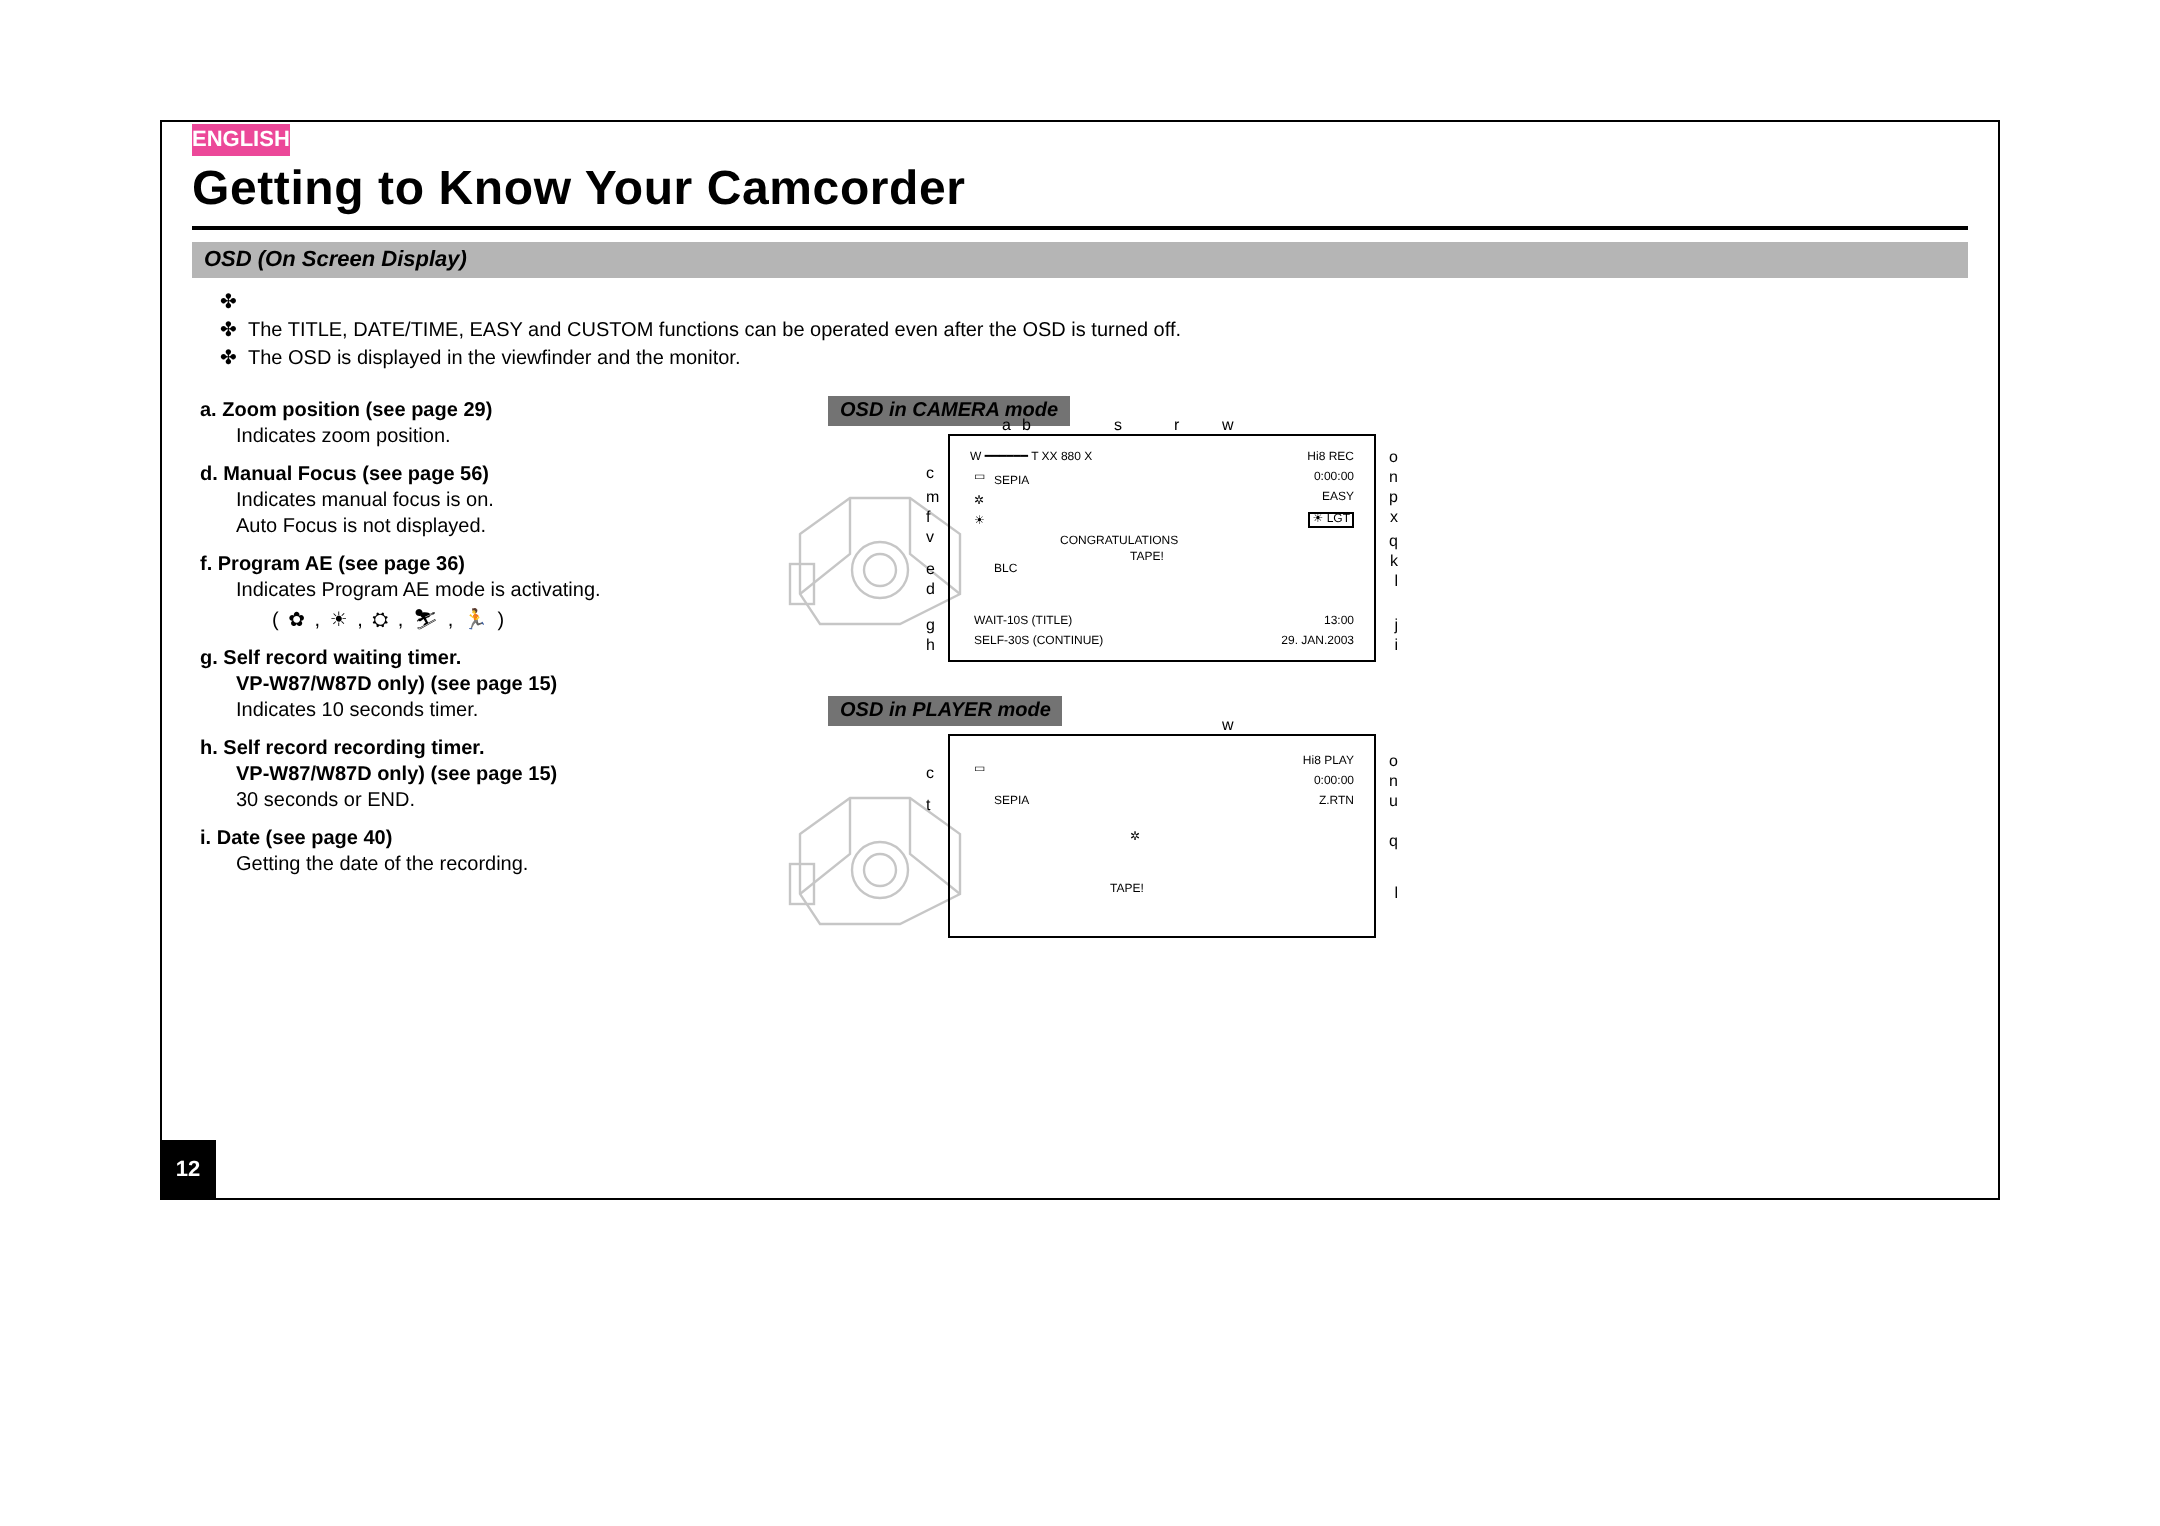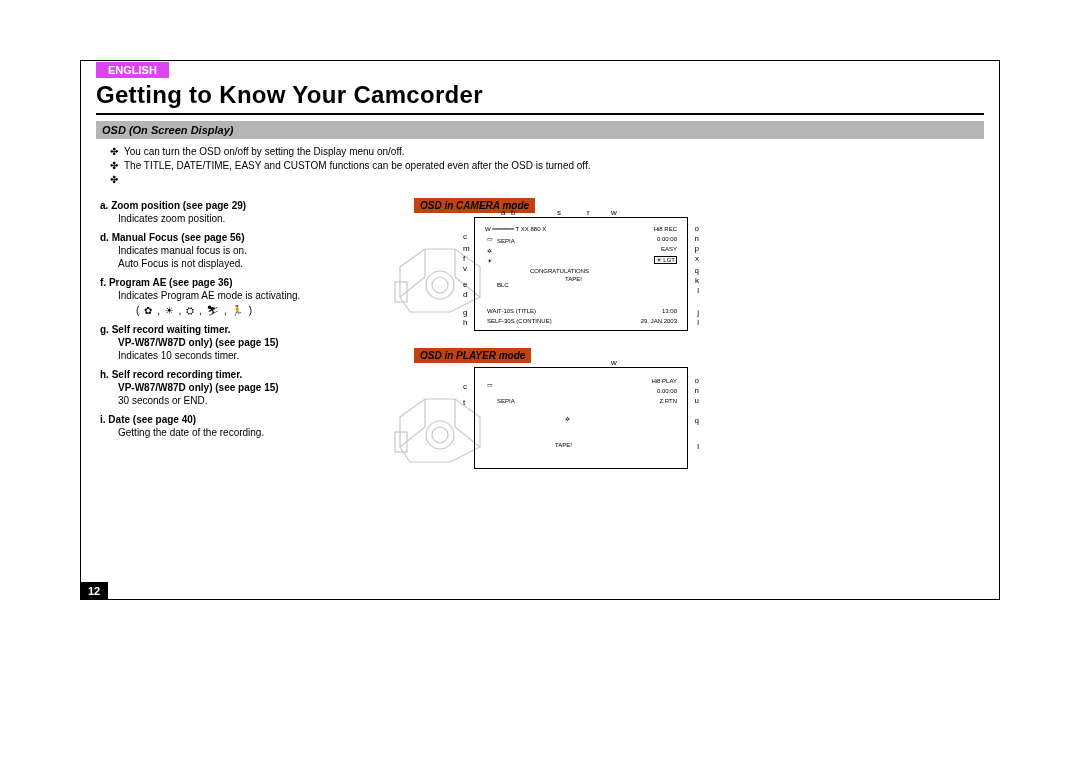--- a/index.html
+++ b/index.html
@@ -18,25 +18,25 @@
   padding: 60px 80px 40px 80px;
 }
 .frame {
   border: 1px solid #000;
   padding: 0 15px 18px 15px;
   min-height: 520px;
   position: relative;
 }
 .lang-tag {
   display: inline-block;
-  background: #d946ef;
+  background: #ec4899;
   color: #fff;
   font-weight: bold;
   font-size: 11px;
-  padding: 2px 12px;
+  padding: 2px 0;
   position: relative;
   top: -1px;
 }
 .title {
   font-size: 24px;
   font-weight: bold;
   margin: 2px 0 4px 0;
   letter-spacing: 0.3px;
 }
 .hr {
@@ -89,21 +89,21 @@
   text-indent: -18px;
 }
 .left-col li b.label { font-weight: bold; }
 .battery-row {
   letter-spacing: 1px;
   margin: 2px 0 2px 18px;
   font-size: 10px;
   text-indent: 0;
 }
 .subhead {
-  background: #c2410c;
+  background: #737373;
   font-weight: bold;
   font-style: italic;
   font-size: 10px;
   display: inline-block;
   padding: 2px 6px;
   margin-bottom: 4px;
   text-align: center;
 }
 .osd-box-wrap {
   position: relative;
@@ -144,47 +144,47 @@
 }
 .page-num {
   position: absolute;
   left: -1px;
   bottom: -1px;
   background: #000;
   color: #fff;
   font-weight: bold;
   font-size: 11px;
   width: 28px;
-  height: 18px;
+  height: 30px;
   display: flex;
   align-items: center;
   justify-content: center;
 }
 </style>
 </head>
 <body>
 
 <div class="page">
   <div class="frame">
     <div><span class="lang-tag">ENGLISH</span></div>
     <div class="title">Getting to Know Your Camcorder</div>
     <hr class="hr">
     <div class="section-bar">OSD (On Screen Display)</div>
 
     <div class="bullets">
       <div class="row">
           <span class="marker">✤</span>
-          <span>You can turn the OSD on/off by setting the Display menu on/off.</span>
         </div>
       <div class="row">
           <span class="marker">✤</span>
           <span>The TITLE, DATE/TIME, EASY and CUSTOM functions can be operated even after the OSD is turned off.</span>
         </div>
       <div class="row">
           <span class="marker">✤</span>
+          <span>The OSD is displayed in the viewfinder and the monitor.</span>
         </div>
     </div>
 
     <div class="columns">
       <div class="left-col">
         <ol>
           <li><b class="label"><span>a.</span> <span>Zoom position (see page 29)</span></b><br><span>Indicates zoom position.</span></li>
           <li><b class="label"><span>d.</span> <span>Manual Focus (see page 56)</span></b><br><span style="white-space:pre-line">Indicates manual focus is on.
 Auto Focus is not displayed.</span></li>
           <li><b class="label"><span>f.</span> <span>Program AE (see page 36)</span></b><br><span>Indicates Program AE mode is activating.</span>

